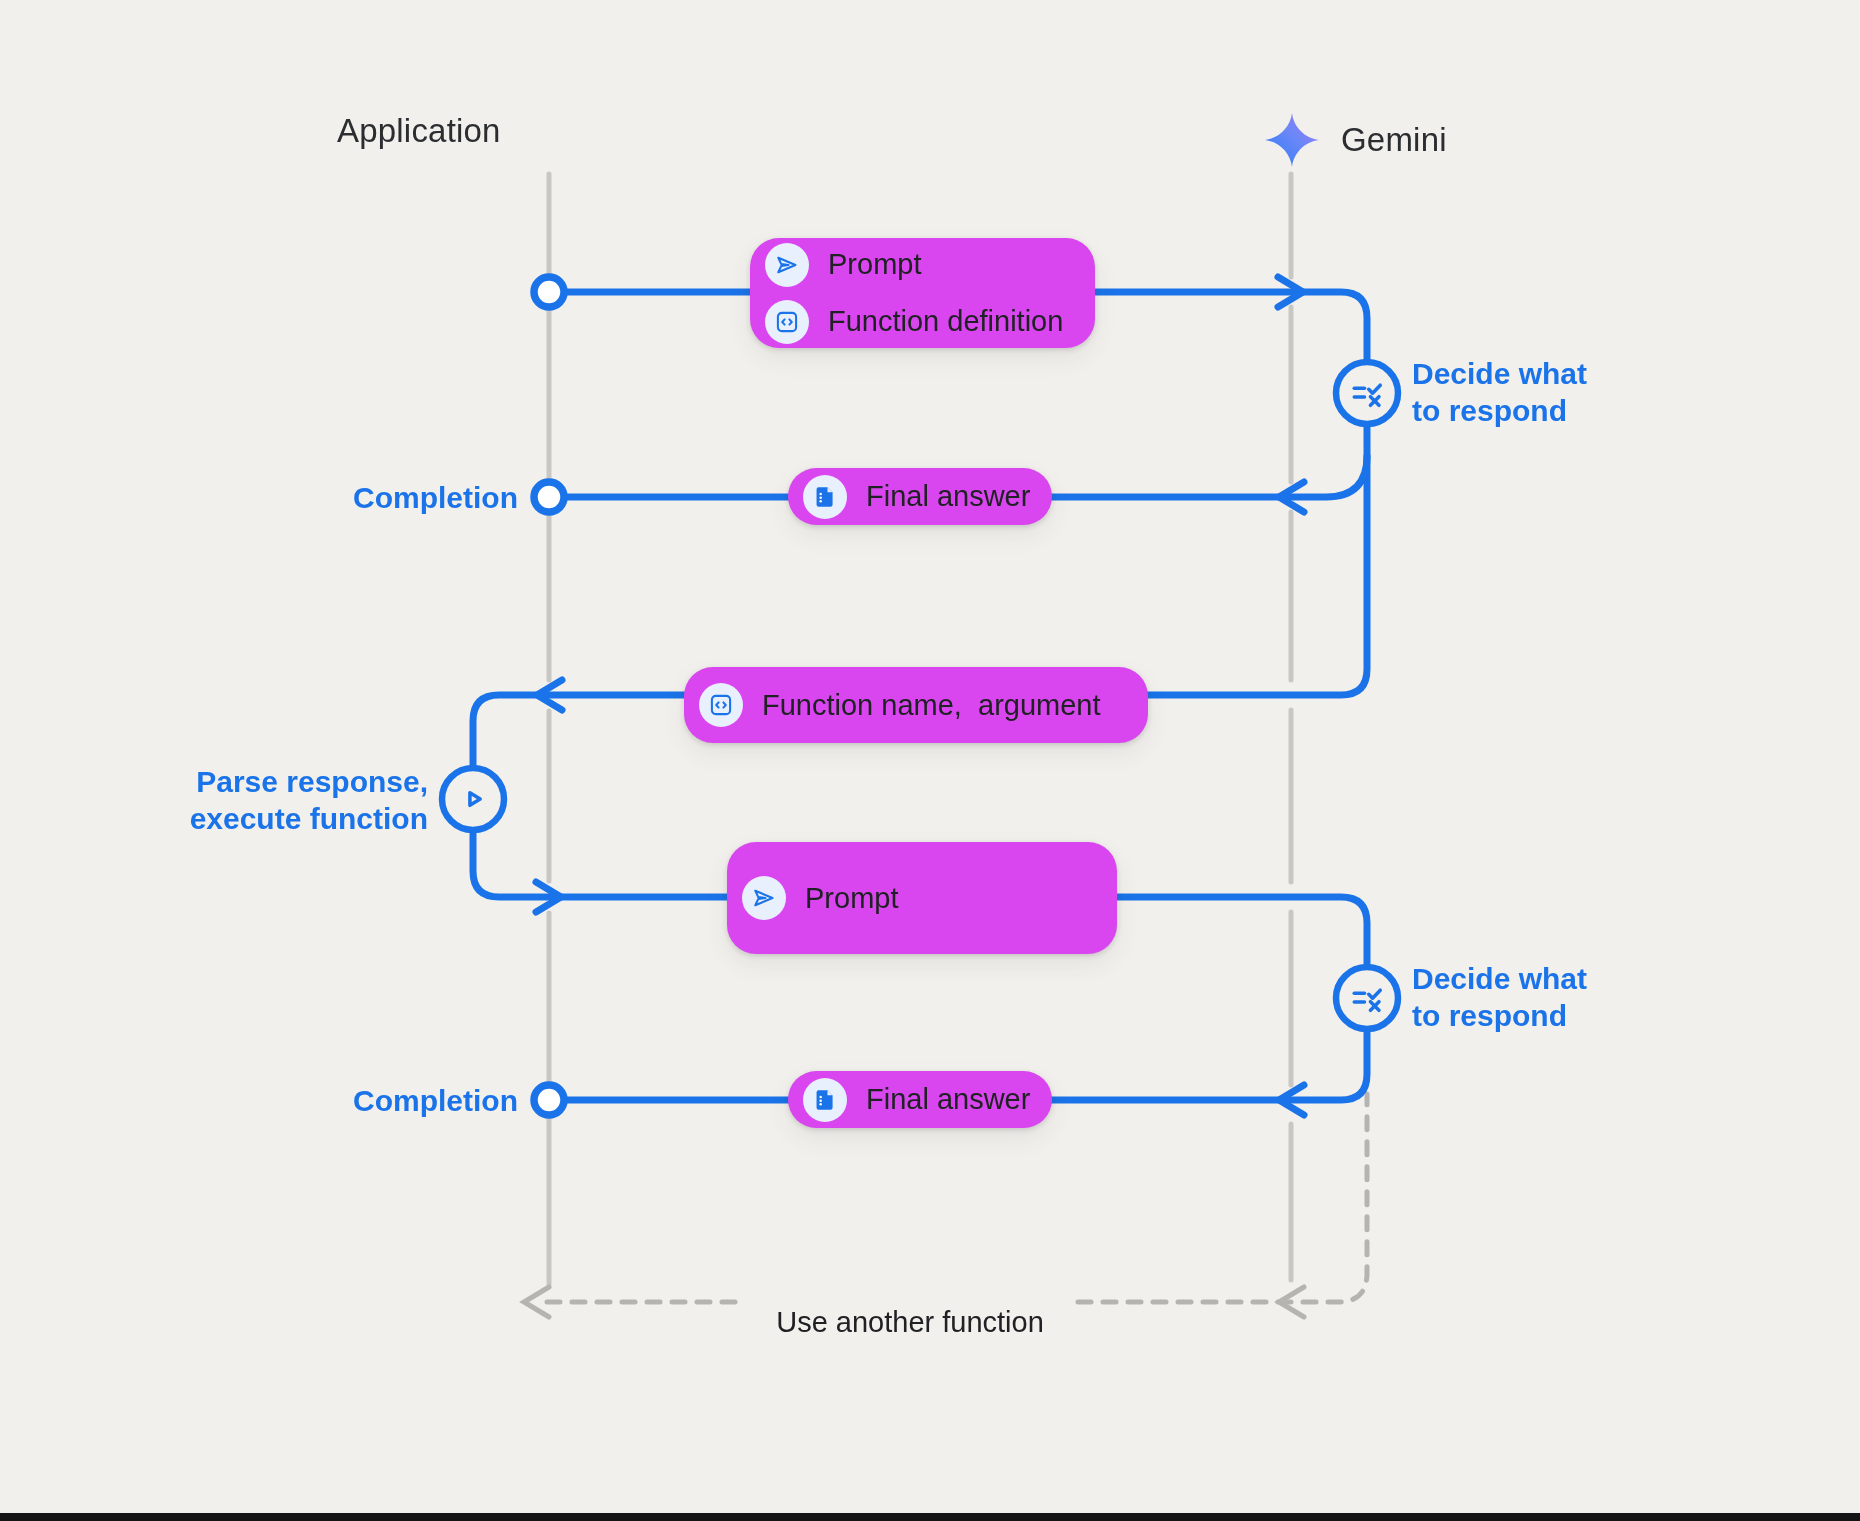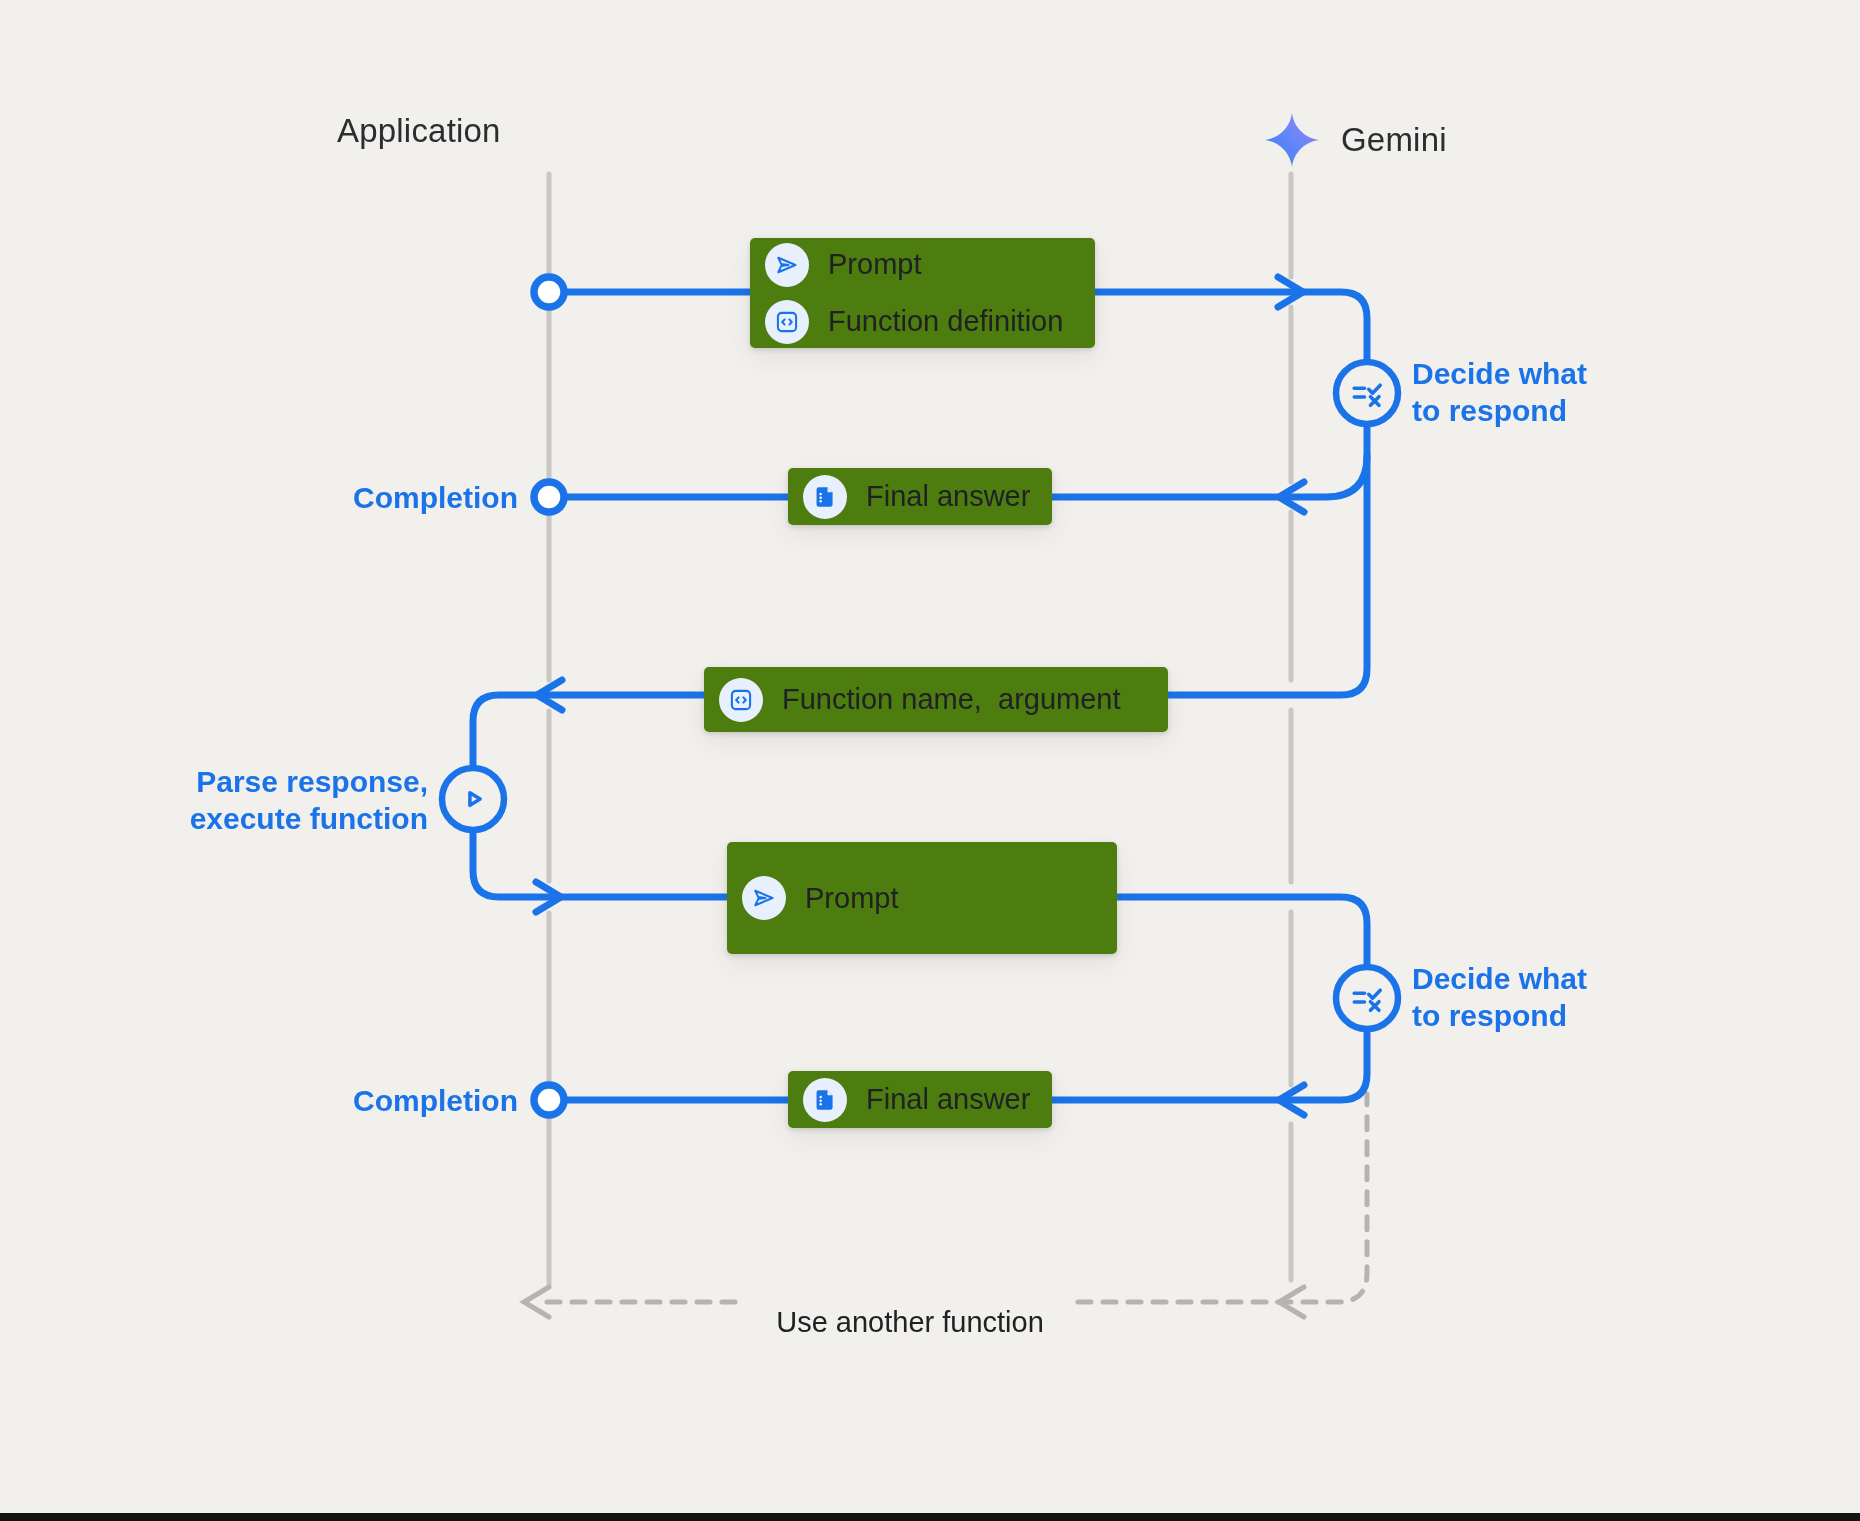--- a/index.html
+++ b/index.html
@@ -7,21 +7,21 @@
   .stage{
     position:relative;width:1860px;height:1521px;background:#f2f0ec;
     font-family:"Liberation Sans","DejaVu Sans",sans-serif;overflow:hidden;
   }
   .layer{position:absolute;left:0;top:0;}
   
   .actor{position:absolute;display:flex;align-items:center;gap:22px;height:56px;}
   .actor-label{font-size:33px;font-weight:500;color:#2b2d30;letter-spacing:.2px;}
   
   .card{
-    position:absolute;background:#4d7c0f;border-radius:5px;
+    position:absolute;background:#d946ef;border-radius:29px;
     box-shadow:0 2px 5px rgba(60,64,67,.18),0 10px 24px rgba(60,64,67,.08);
     display:flex;flex-direction:column;justify-content:center;gap:13px;
     padding:0 26px 0 15px;
   }
   .card-row{display:flex;align-items:center;gap:19px;}
   .chip{
     width:44px;height:44px;border-radius:50%;background:#e8f0fe;flex:0 0 auto;
     display:flex;align-items:center;justify-content:center;
   }
   .card-label{font-size:29px;font-weight:500;color:#202124;white-space:pre;}
@@ -175,21 +175,21 @@
           <path d="M14.3 3 v4.7 H19 z" fill="#e8f0fe"></path>
           <circle cx="8" cy="9.2" r="1.15" fill="#ffffff"></circle>
           <circle cx="8" cy="12.6" r="1.15" fill="#ffffff"></circle>
           <circle cx="8" cy="16" r="1.15" fill="#ffffff"></circle>
         </svg>
       </span>
       <span class="card-label">Final answer</span>
     </div>
   </div>
 
-  <div class="card" style="left:704px;top:667px;width:464px;height:65px;">
+  <div class="card" style="left:684px;top:667px;width:464px;height:76px;">
     <div class="card-row">
       <span class="chip">
         <svg width="26" height="26" viewBox="0 0 24 24" stroke="#1a73e8" stroke-width="1.9" fill="none" stroke-linejoin="round" stroke-linecap="round">
           <rect x="3.6" y="3.6" width="16.8" height="16.8" rx="3.6"></rect>
           <path d="M9.8 9.6 L7.6 12 L9.8 14.4"></path>
           <path d="M14.2 9.6 L16.4 12 L14.2 14.4"></path>
         </svg>
       </span>
       <span class="card-label">Function name,  argument</span>
     </div>

